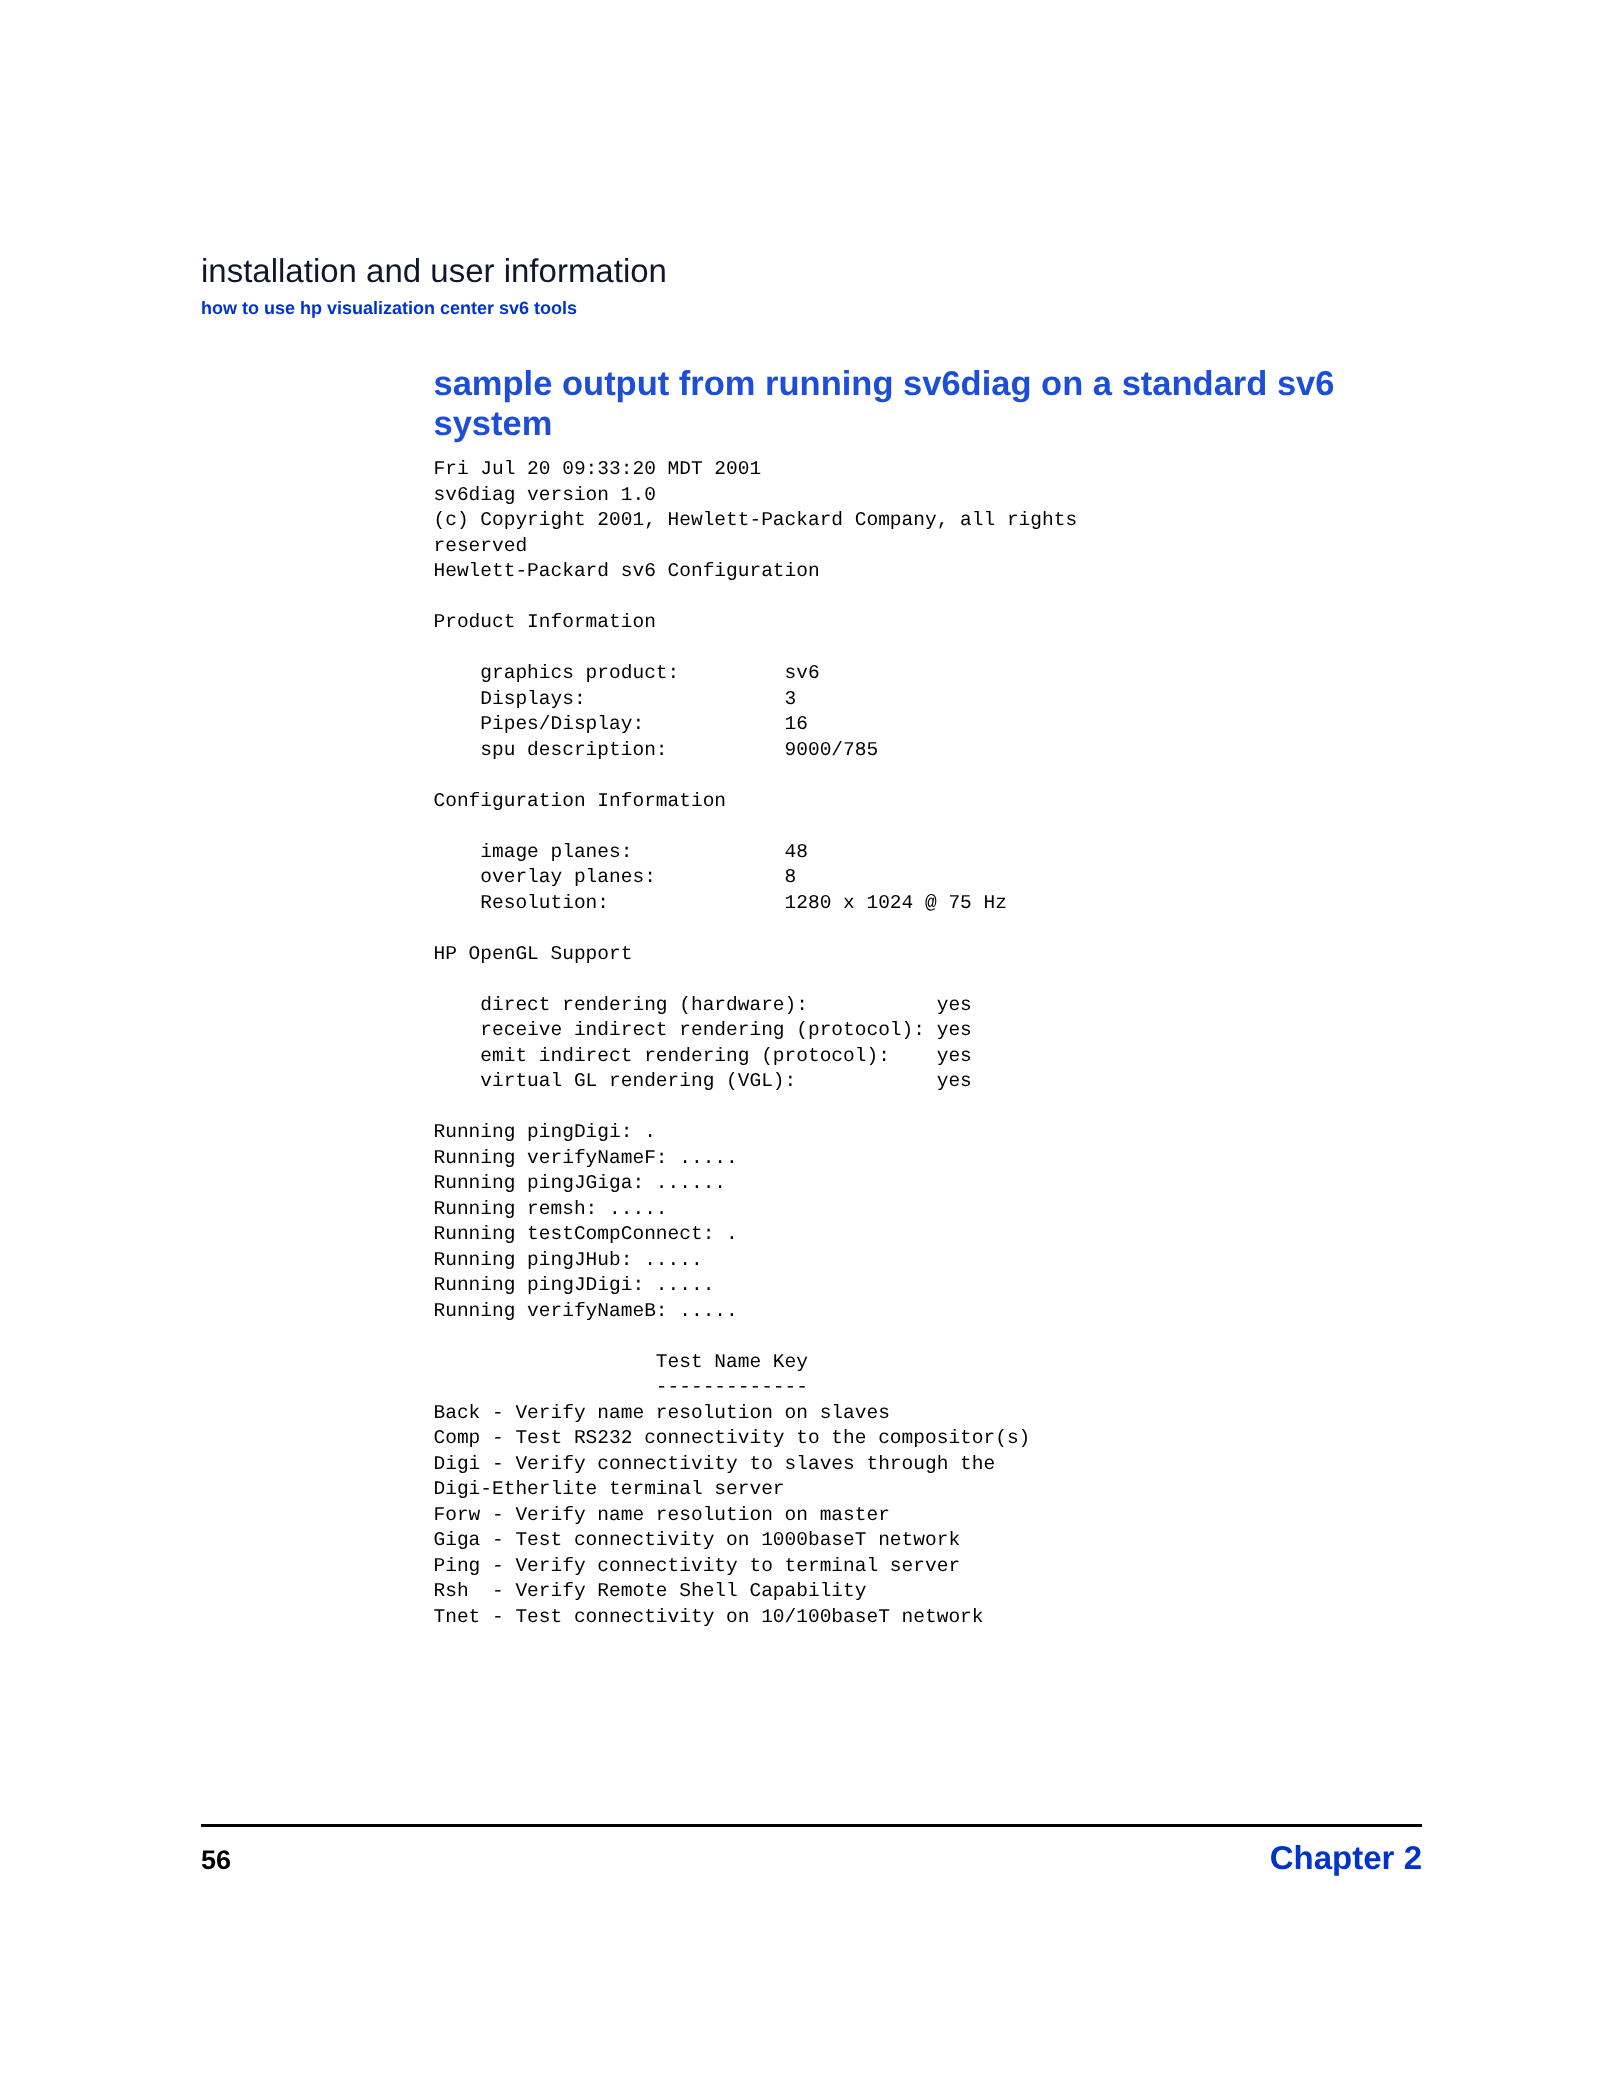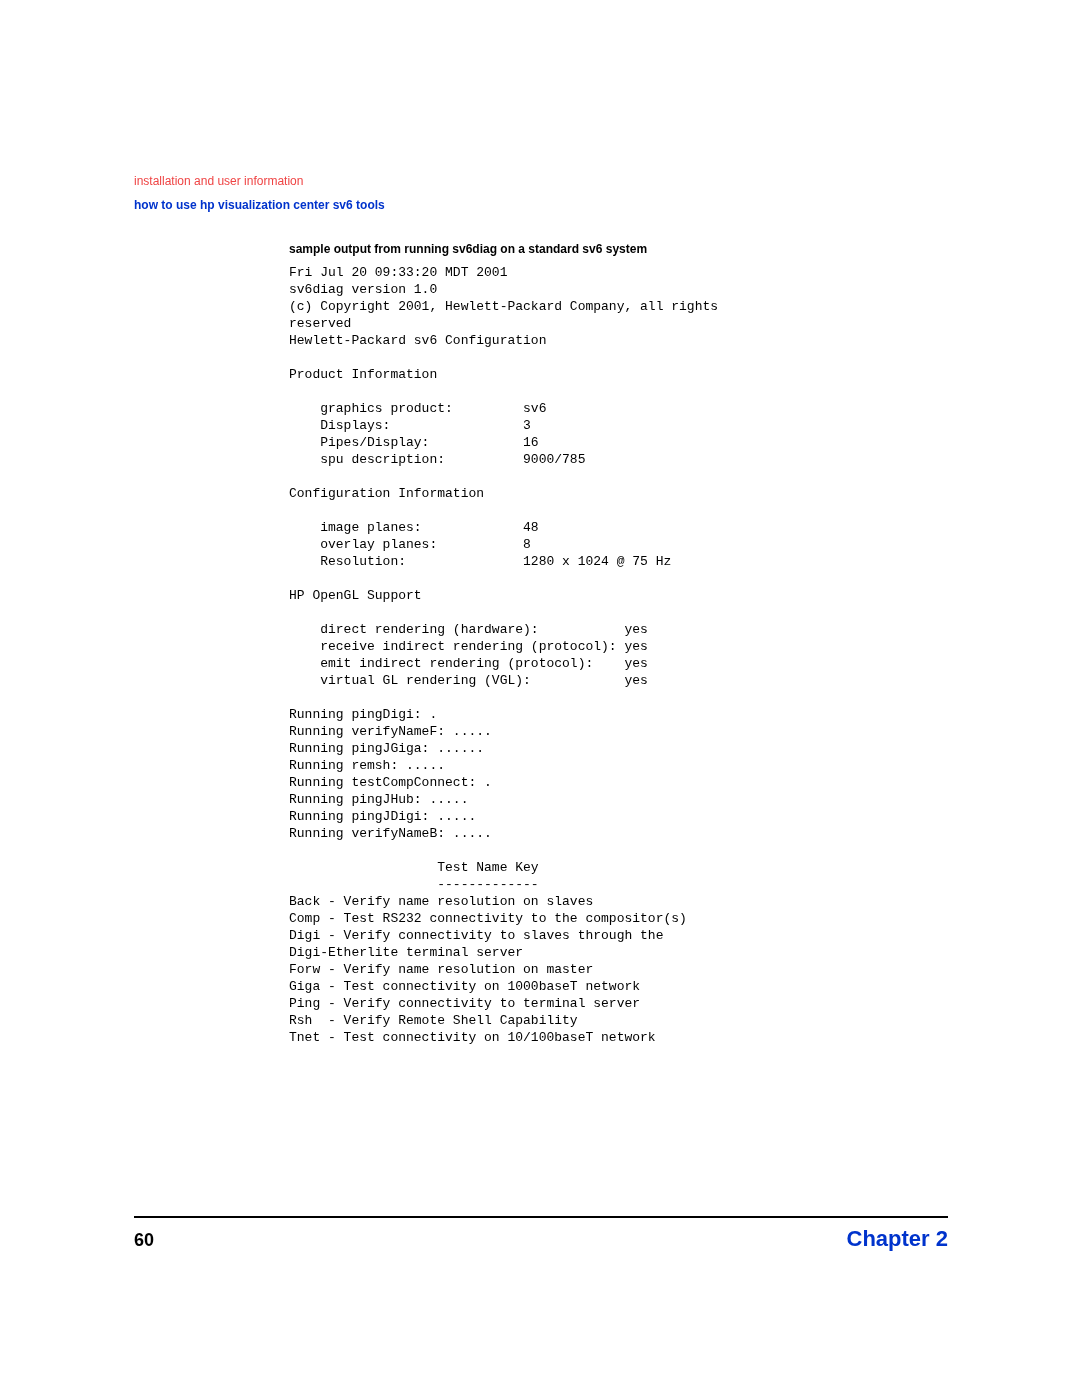--- a/index.html
+++ b/index.html
@@ -16,43 +16,43 @@
     font-family: Arial, Helvetica, sans-serif;
     color: #000;
   }
   .header {
     position: absolute;
     left: 134px;
     top: 170px;
     width: 814px;
   }
   .section-line {
-    font-size: 12px;
+    font-size: 22px;
     line-height: 22px;
-    color: #ef4444;
+    color: #0f172a;
     font-weight: 400;
   }
   .subsection-line {
     font-size: 12px;
     line-height: 22px;
     color: #0033cc;
     font-weight: 700;
     margin-top: 2px;
   }
   .content {
     position: absolute;
     left: 289px;
     top: 242px;
     width: 660px;
   }
   .subheading {
     font-family: Arial, Helvetica, sans-serif;
-    font-size: 12px;
+    font-size: 23px;
     font-weight: 700;
-    color: #000000;
+    color: #1d4ed8;
     margin: 0 0 8px 0;
   }
   .mono {
     font-family: "Courier New", Courier, monospace;
     font-size: 13px;
     line-height: 17px;
     white-space: pre;
     color: #000;
     margin: 0;
   }
@@ -141,17 +141,17 @@
 Forw - Verify name resolution on master
 Giga - Test connectivity on 1000baseT network
 Ping - Verify connectivity to terminal server
 Rsh  - Verify Remote Shell Capability
 Tnet - Test connectivity on 10/100baseT network</pre>
   </div>
 
   <div class="footer-rule"></div>
 
   <div class="footer">
-    <span class="page-number">60</span>
+    <span class="page-number">56</span>
     <span class="chapter">Chapter 2</span>
   </div>
 
 </div>
 
 </body></html>

